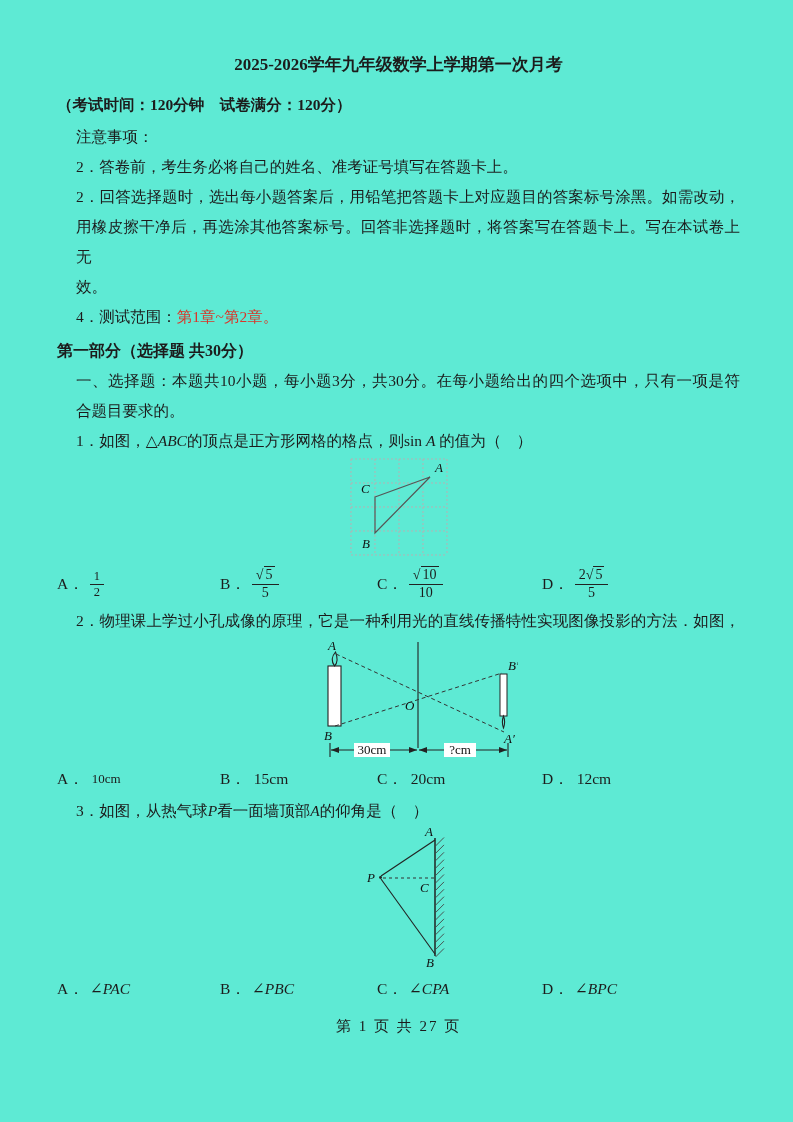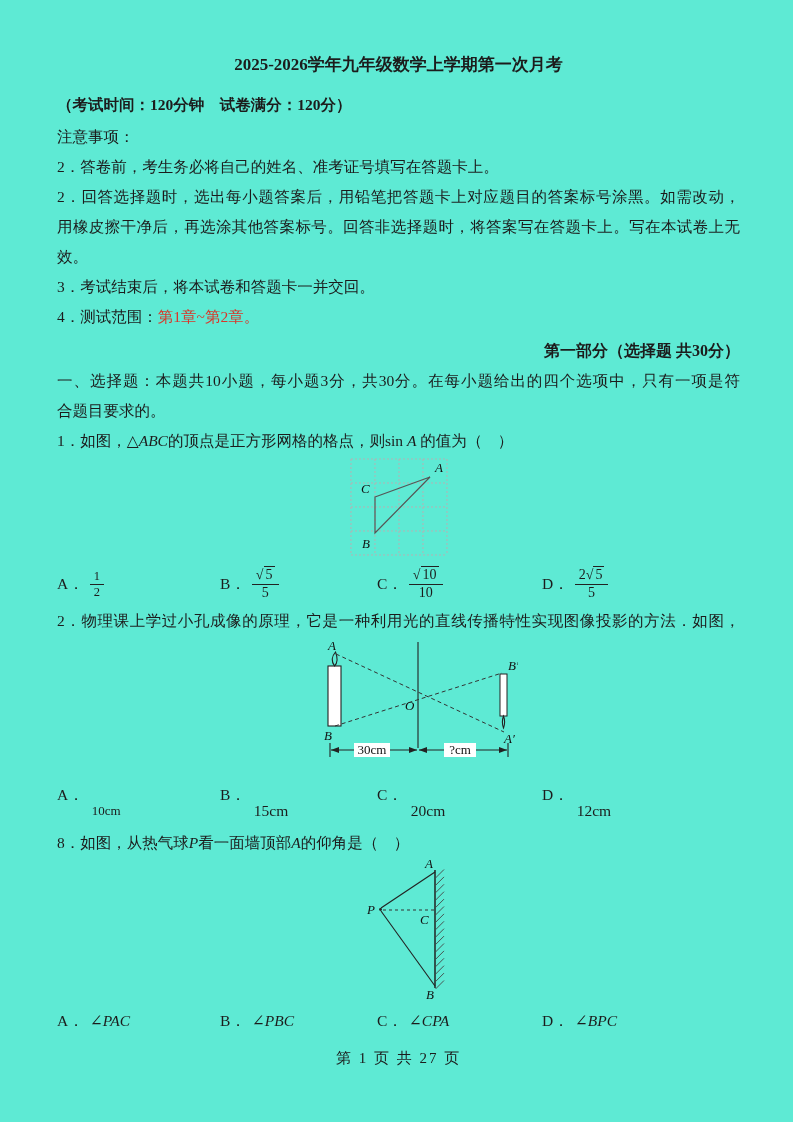--- a/index.html
+++ b/index.html
@@ -9,44 +9,44 @@
     box-sizing:border-box;
     padding:52px 53px 0 57px;
     background:#5eead4;
     color:#1c1c1c;
     font-family:"Liberation Serif","DejaVu Serif",serif;
     font-size:15.5px;
     overflow:hidden;
   }
   .title{text-align:center;font-weight:bold;font-size:17px;line-height:26px;}
   .subtitle{text-align:left;font-weight:bold;font-size:15.5px;line-height:26px;margin-top:14px;}
-  .ln{font-size:15.5px;line-height:30px;}
+  .ln{font-size:15.5px;line-height:30px;margin-left:19px;}
   .fill{text-align:justify;text-align-last:justify;text-justify:inter-character;}
   .notice-head{margin-top:4px;}
-  .part-head{text-align:right;font-weight:bold;font-size:16px;line-height:30px;margin-top:4px;}
+  .part-head{text-align:left;font-weight:bold;font-size:16px;line-height:30px;margin-top:4px;}
   .red{color:#d9362a;}
   .it{font-style:italic;}
   .rm{font-style:normal;}
   .fig{display:flex;justify-content:center;}
   .fig1 svg{margin-left:12px;}
   .fig2 svg{margin-left:18px;margin-top:4px;}
   .fig3 svg{margin-left:28px;}
   .opts{display:grid;grid-template-columns:163px 157px 165px auto;align-items:center;line-height:30px;}
   .opts-frac{height:44px;}
   .opt{display:inline-flex;align-items:center;white-space:nowrap;}
   .letter{margin-right:6px;}
   .frac{display:inline-flex;flex-direction:column;align-items:stretch;text-align:center;
         font-size:14px;line-height:1.2;vertical-align:middle;}
   .frac.small{font-size:12.5px;}
   .frac .num{display:block;padding:0 4px;}
   .frac .den{display:block;border-top:1.2px solid #222;padding:0 4px;}
   .frac .rad:empty,.frac .val:empty,.frac .pre:empty{display:none;}
   .frac .val{border-top:1px solid #222;padding:0 2px;}
   .sm{font-size:13px;}
-  .q2opt-val{margin-left:2px;margin-top:32px;}
+  .q2opt-val{margin-left:2px;}
   .footer{text-align:center;font-size:15px;line-height:24px;margin-top:10px;letter-spacing:2px;}
   .m2{margin-top:2px;}
   .m6{margin-top:6px;}
   
   .svgt{font:italic 13px "Liberation Serif","DejaVu Serif",serif;fill:#111;}
   .svgd{font:13px "Liberation Serif","DejaVu Serif",serif;fill:#111;}
   svg line.grid{stroke:#b3b3b3;stroke-width:1;stroke-dasharray:2 2;}
   svg .tri{stroke:#555;stroke-width:1.2;fill:none;}
   svg .solid{stroke:#222;stroke-width:1.1;fill:none;}
   svg .dash{stroke:#333;stroke-width:1;fill:none;stroke-dasharray:4 3;}
@@ -60,21 +60,20 @@
 <div class="page">
 
   <div class="title">2025-2026学年九年级数学上学期第一次月考</div>
   <div class="subtitle">（考试时间：120分钟　试卷满分：120分）</div>
 
   <div class="ln notice-head">注意事项：</div>
   <div class="ln">2．答卷前，考生务必将自己的姓名、准考证号填写在答题卡上。</div>
   <div class="ln fill">2．回答选择题时，选出每小题答案后，用铅笔把答题卡上对应题目的答案标号涂黑。如需改动，</div>
   <div class="ln fill">用橡皮擦干净后，再选涂其他答案标号。回答非选择题时，将答案写在答题卡上。写在本试卷上无</div>
   <div class="ln">效。</div>
-  <div class="ln">3．考试结束后，将本试卷和答题卡一并交回。</div>
   <div class="ln"><span>4．测试范围：</span><span class="red" style="color: rgb(217, 54, 42);">第1章~第2章。</span></div>
 
   <div class="part-head">第一部分（选择题 共30分）</div>
   <div class="ln fill">一、选择题：本题共10小题，每小题3分，共30分。在每小题给出的四个选项中，只有一项是符</div>
   <div class="ln">合题目要求的。</div>
 
   <div class="ln"><span>1．如图，</span><span class="rm">△</span><span class="it">ABC</span><span>的顶点是正方形网格的格点，则</span><span class="rm">sin </span><span class="it">A</span><span> 的值为（　）</span></div>
 
   <div class="fig fig1">
     <svg width="122" height="106" viewBox="0 0 122 106">
@@ -175,21 +174,21 @@
     <span class="opt">
         <span class="letter">C．</span>
         <span class="q2opt-val">20cm</span>
       </span>
     <span class="opt">
         <span class="letter">D．</span>
         <span class="q2opt-val">12cm</span>
       </span>
   </div>
 
-  <div class="ln m2"><span>8．如图，从热气球</span><span class="it">P</span><span>看一面墙顶部</span><span class="it">A</span><span>的仰角是（　）</span></div>
+  <div class="ln m2"><span>3．如图，从热气球</span><span class="it">P</span><span>看一面墙顶部</span><span class="it">A</span><span>的仰角是（　）</span></div>
 
   <div class="fig fig3">
     <svg width="150" height="142" viewBox="0 0 150 142">
 
       <line x1="97" y1="12" x2="97" y2="130" stroke="#222" stroke-width="1.5"></line>
       <g>
         <line class="hatch" x1="97.5" y1="20" x2="106" y2="11.5"></line>
         <line class="hatch" x1="97.5" y1="27.4" x2="106" y2="18.9"></line>
         <line class="hatch" x1="97.5" y1="34.8" x2="106" y2="26.3"></line>
         <line class="hatch" x1="97.5" y1="42.2" x2="106" y2="33.7"></line>

